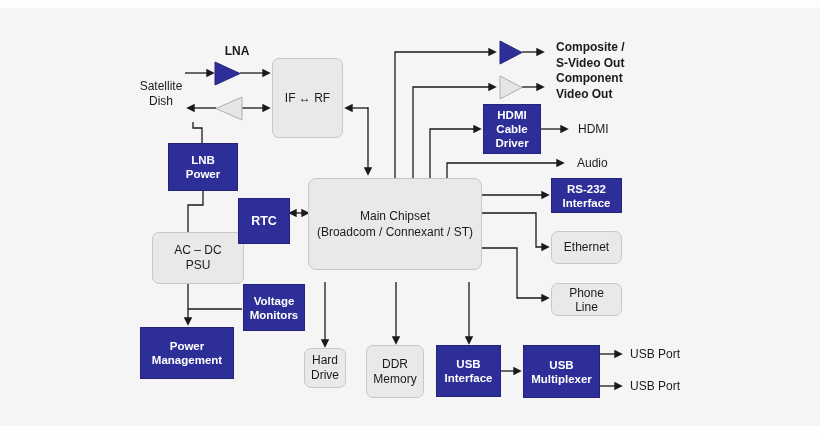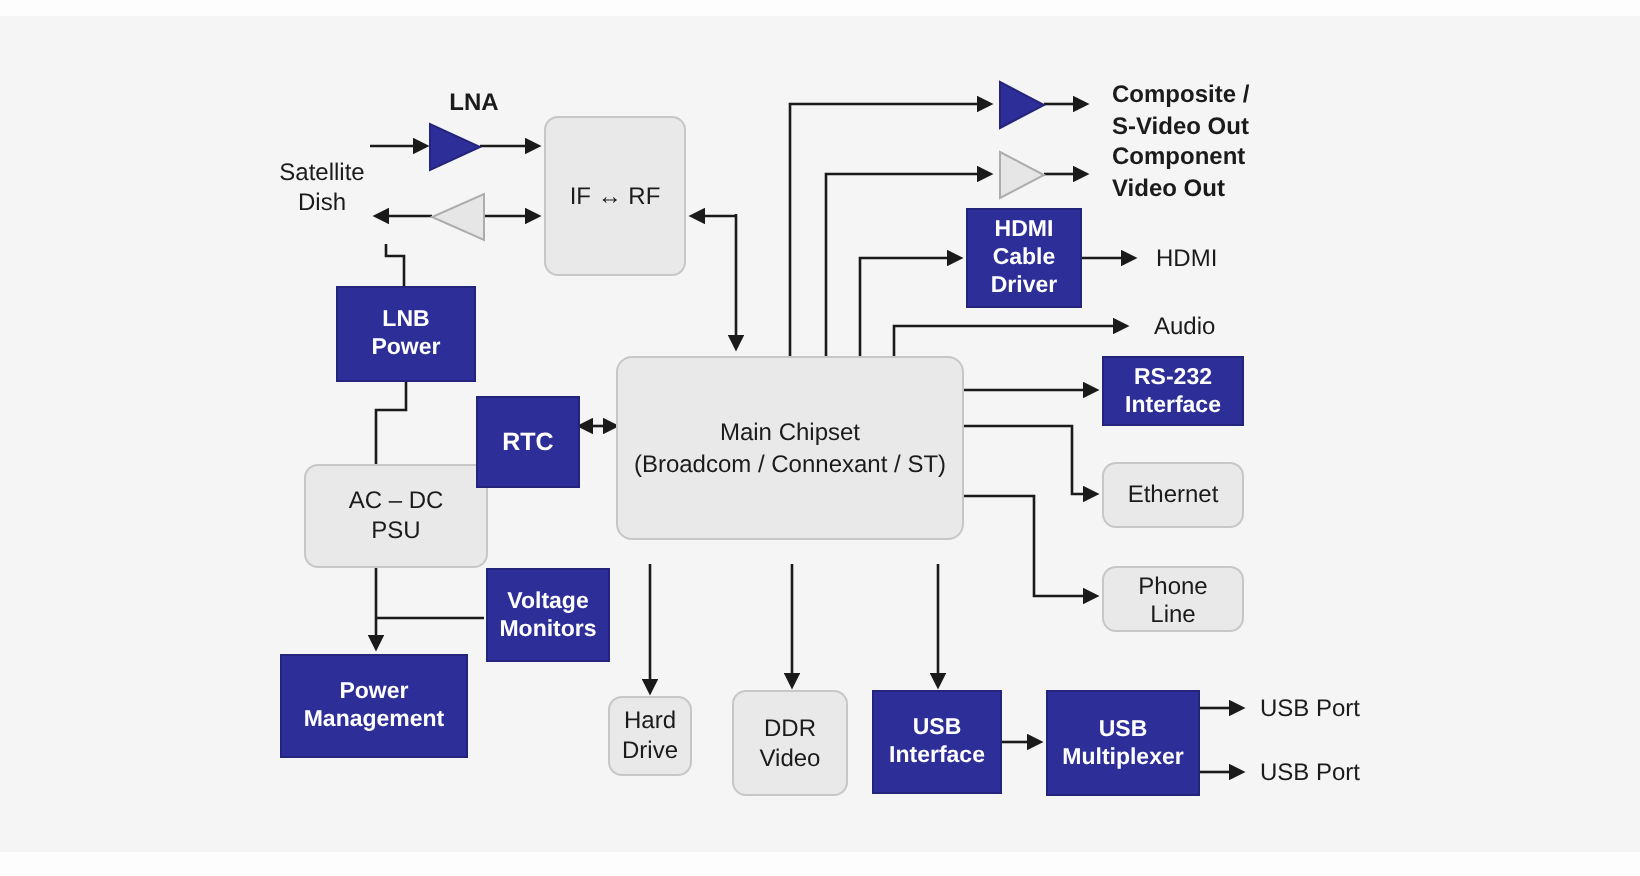--- a/index.html
+++ b/index.html
@@ -81,21 +81,21 @@
   <div class="box gray" style="left:152px;top:232px;width:92px;height:52px;">AC – DC
 PSU</div>
   <div class="box gray" style="left:308px;top:178px;width:174px;height:92px;border-radius:8px;line-height:16px;">Main Chipset
 (Broadcom / Connexant / ST)</div>
   <div class="box gray" style="left:551px;top:231px;width:71px;height:33px;">Ethernet</div>
   <div class="box gray" style="left:551px;top:283px;width:71px;height:33px;line-height:14px;">Phone
 Line</div>
   <div class="box gray" style="left:304px;top:348px;width:42px;height:40px;line-height:15px;">Hard
 Drive</div>
   <div class="box gray" style="left:366px;top:345px;width:58px;height:53px;">DDR
-Video</div>
+Memory</div>
 
   <div class="box blue" style="left:168px;top:143px;width:70px;height:48px;">LNB
 Power</div>
   <div class="box blue" style="left:238px;top:198px;width:52px;height:46px;font-size:12.5px;">RTC</div>
   <div class="box blue" style="left:243px;top:284px;width:62px;height:47px;">Voltage
 Monitors</div>
   <div class="box blue" style="left:140px;top:327px;width:94px;height:52px;">Power
 Management</div>
   <div class="box blue" style="left:483px;top:104px;width:58px;height:50px;">HDMI
 Cable

